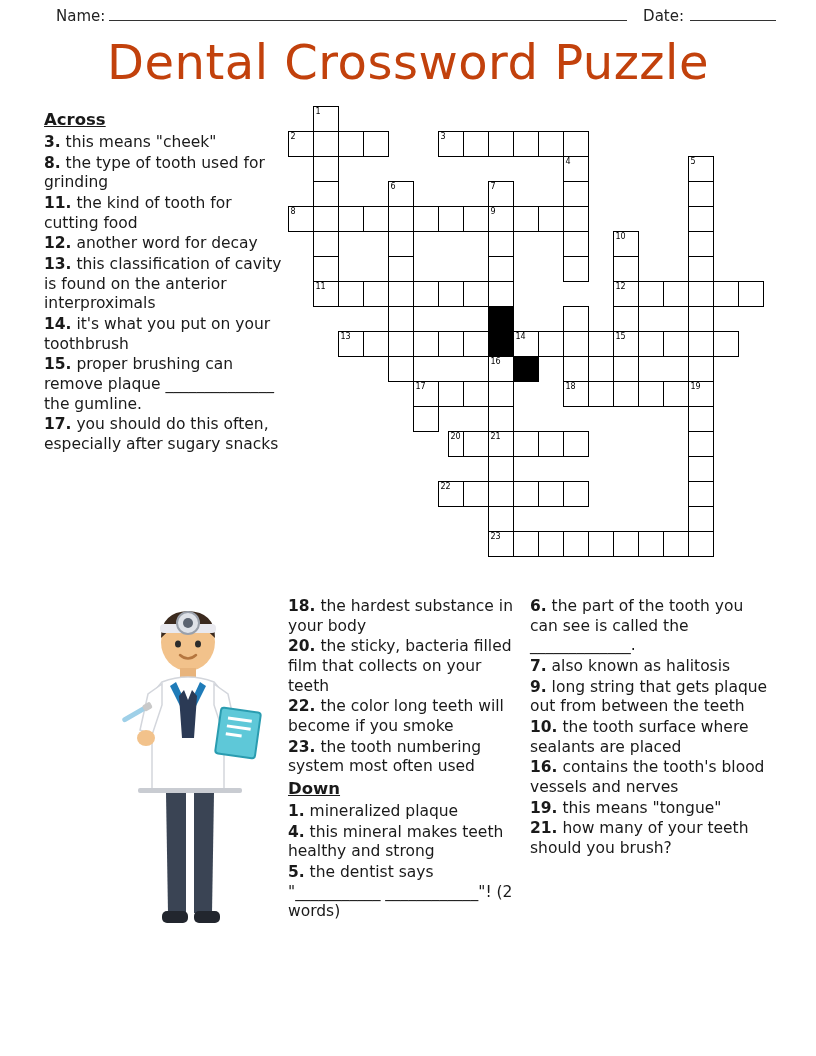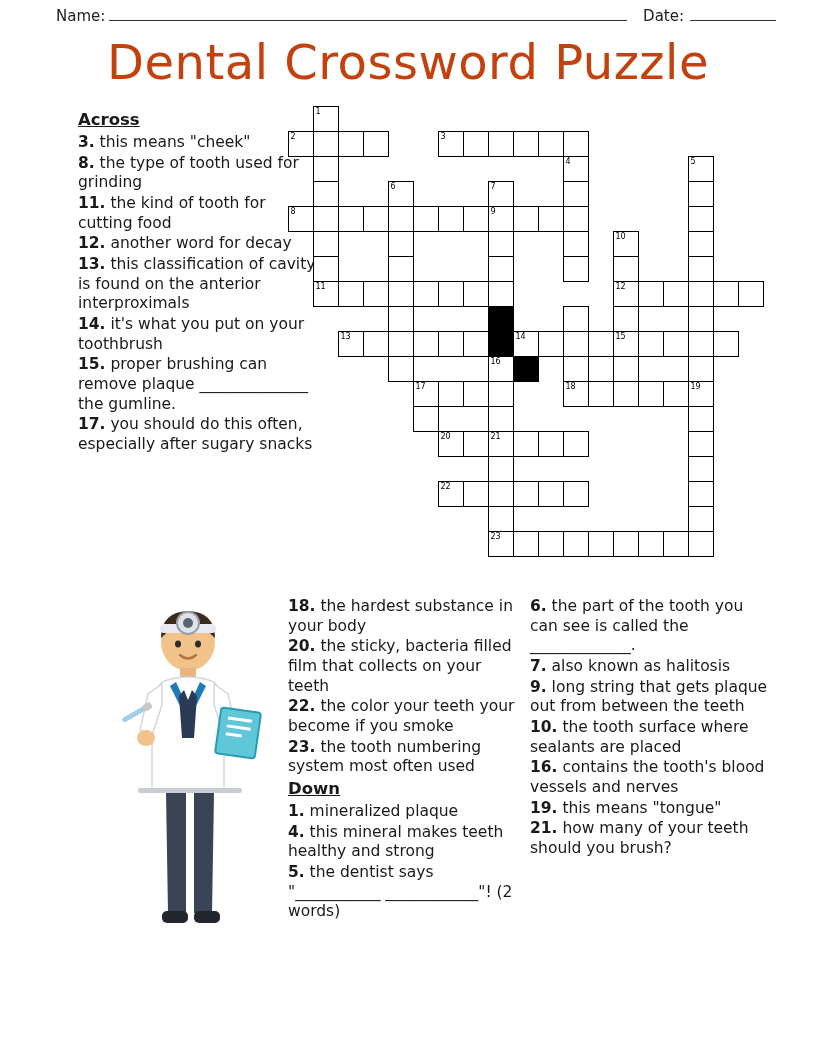--- a/index.html
+++ b/index.html
@@ -63,21 +63,20 @@
   }
 
   
   .clues-left {
     position: absolute;
     top: 110px;
     left: 44px;
     width: 238px;
     font-size: 15.5px;
     line-height: 1.27;
-    margin-left: 34px;
   }
   .section-head {
     font-weight: bold;
     text-decoration: underline;
     font-size: 16.5px;
     margin-bottom: 2px;
   }
   .clue { margin: 1px 0; }
   .clue b { font-weight: bold; }
 
@@ -293,21 +292,21 @@
       <div class="cell" style="left: 300px; top: 275px;"></div>
       <div class="cell" style="left: 325px; top: 275px;"></div>
       <div class="cell" style="left: 350px; top: 275px;"></div>
       <div class="cell" style="left: 375px; top: 275px;"></div>
       <div class="cell" style="left: 400px; top: 275px;">
         <span class="num">19</span>
       </div>
       <div class="cell" style="left: 125px; top: 300px;"></div>
       <div class="cell" style="left: 200px; top: 300px;"></div>
       <div class="cell" style="left: 400px; top: 300px;"></div>
-      <div class="cell" style="left: 150px; top: 325px;">
+      <div class="cell" style="left: 160px; top: 325px;">
         <span class="num">20</span>
       </div>
       <div class="cell" style="left: 175px; top: 325px;"></div>
       <div class="cell" style="left: 200px; top: 325px;">
         <span class="num">21</span>
       </div>
       <div class="cell" style="left: 225px; top: 325px;"></div>
       <div class="cell" style="left: 250px; top: 325px;"></div>
       <div class="cell" style="left: 275px; top: 325px;"></div>
       <div class="cell" style="left: 400px; top: 325px;"></div>
@@ -382,21 +381,21 @@
 
       <rect x="52" y="313" width="26" height="12" rx="5" fill="#22262e"></rect>
       <rect x="84" y="313" width="26" height="12" rx="5" fill="#22262e"></rect>
     </svg>
   </div>
 
   <div class="clues-mid">
     <div id="mid-across">
         <div class="clue"><b>18.</b><span> the hardest substance in your body</span></div>
         <div class="clue"><b>20.</b><span> the sticky, bacteria filled film that collects on your teeth</span></div>
-        <div class="clue"><b>22.</b><span> the color your teeth your become if you smoke</span></div>
+        <div class="clue"><b>22.</b><span> the color long teeth will become if you smoke</span></div>
         <div class="clue"><b>23.</b><span> the tooth numbering system most often used</span></div>
       </div>
     <div class="section-head" style="margin-top:2px;">Down</div>
     <div id="mid-down">
         <div class="clue"><b>1.</b><span> mineralized plaque</span></div>
         <div class="clue"><b>4.</b><span> this mineral makes teeth healthy and strong</span></div>
         <div class="clue"><b>5.</b><span> the dentist says "___________ ____________"! (2 words)</span></div>
       </div>
   </div>
 

